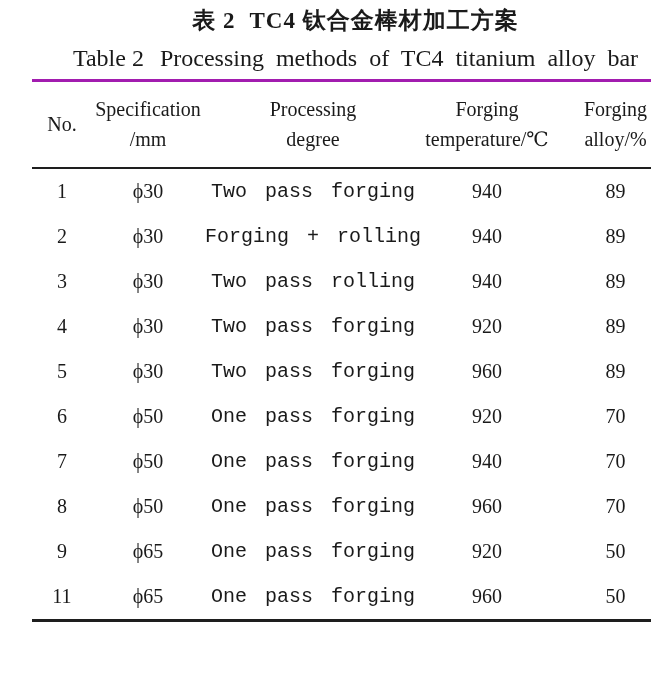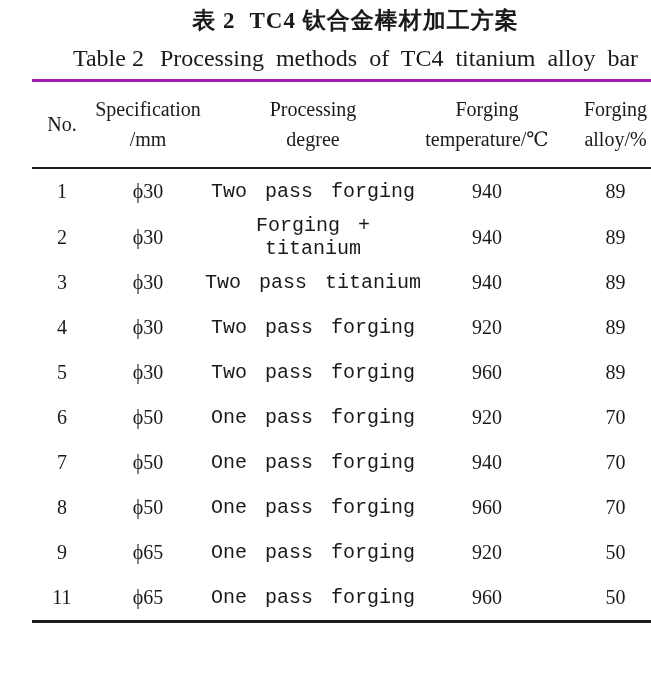--- a/index.html
+++ b/index.html
@@ -129,28 +129,28 @@
       <tr>
         <td class="c-no">1</td>
         <td class="c-spec">ϕ30</td>
         <td class="c-method">Two pass forging</td>
         <td class="c-temp">940</td>
         <td class="c-degree">89</td>
       </tr>
       <tr>
         <td class="c-no">2</td>
         <td class="c-spec">ϕ30</td>
-        <td class="c-method">Forging + titanium</td>
+        <td class="c-method">Forging + rolling</td>
         <td class="c-temp">940</td>
         <td class="c-degree">89</td>
       </tr>
       <tr>
         <td class="c-no">3</td>
         <td class="c-spec">ϕ30</td>
-        <td class="c-method">Two pass titanium</td>
+        <td class="c-method">Two pass rolling</td>
         <td class="c-temp">940</td>
         <td class="c-degree">89</td>
       </tr>
       <tr>
         <td class="c-no">4</td>
         <td class="c-spec">ϕ30</td>
         <td class="c-method">Two pass forging</td>
         <td class="c-temp">920</td>
         <td class="c-degree">89</td>
       </tr>

